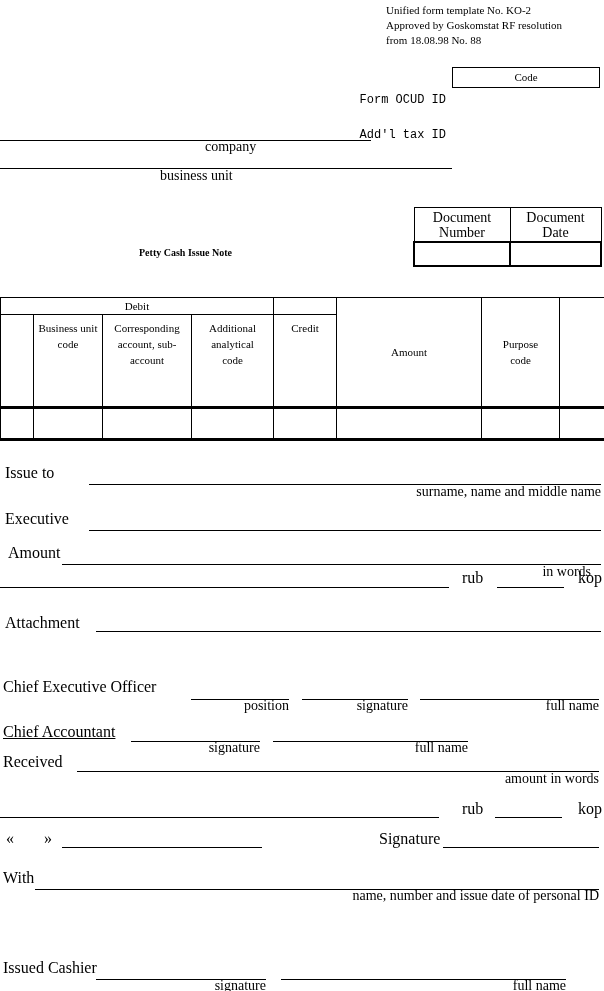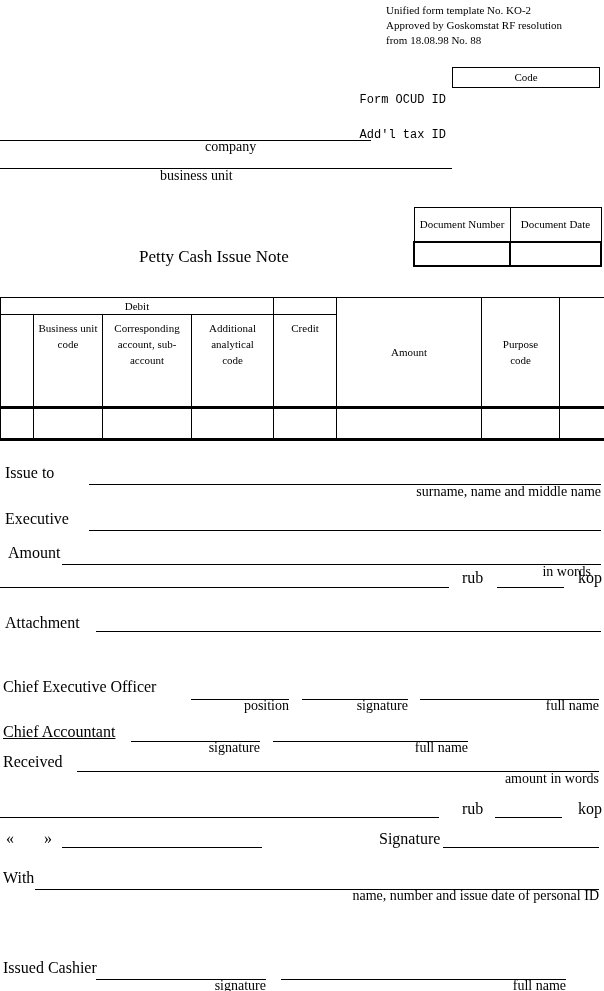--- a/index.html
+++ b/index.html
@@ -19,25 +19,25 @@
   .code-header { position:absolute; left:452px; top:67px; width:146px; height:19px;
     border:1px solid #000; font-size:11px; text-align:center; line-height:19px; }
   .code-box { position:absolute; left:452px; top:87px; width:144px; height:81px; border:2px solid #000; }
   .code-box .row1 { height:17px; border-bottom:1px solid #000; font-size:12px; text-align:center; line-height:17px; }
   .code-box .row2 { height:30px; border-bottom:1px solid #000; }
   .code-box .row3 { height:31px; }
   .r-lbl { position:absolute; left:296px; width:150px; text-align:right; font-size:12px; line-height:14px; white-space:nowrap;font-family:Liberation Mono, monospace; }
 
   
   .doc-table { position:absolute; left:413px; top:207px; border-collapse:collapse; table-layout:fixed; }
-  .doc-table td { border:1px solid #000; font-size:11px; line-height:15px; text-align:center; vertical-align:middle; padding:0 4px; }
+  .doc-table td { border:1px solid #000; font-size:14px; line-height:15px; text-align:center; vertical-align:middle; padding:0 4px; }
   .doc-table tr.hdr td { height:33px; }
   .doc-table tr.val td { height:22px; border:2px solid #000; }
 
-  .form-title { position:absolute; left:139px; top:247px; font-size:17px; font-weight:normal; white-space:nowrap; }
+  .form-title { position:absolute; left:139px; top:247px; font-size:10px; font-weight:bold; white-space:nowrap; }
 
   
   .main-table { position:absolute; left:0; top:297px; border-collapse:collapse; table-layout:fixed; width:604px; }
   .main-table td { border:1px solid #000; font-size:11px; line-height:16px; text-align:center; vertical-align:middle; padding:0; overflow:hidden; }
   .main-table tr.sub td { vertical-align:top; padding-top:5px; }
   .main-table td.span2 { vertical-align:middle; padding-top:0; }
   .main-table td.pad-analytical { padding-left:8px; padding-right:8px; }
   .main-table td.pad-purpose { padding-left:14px; padding-right:14px; }
   .main-table tr.datarow td { border-top:3px solid #000; border-bottom:3px solid #000; height:29px; }
 </style>

